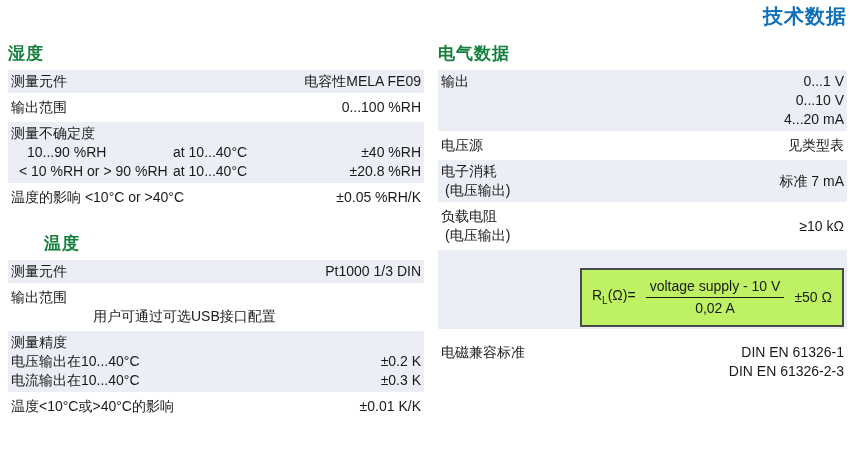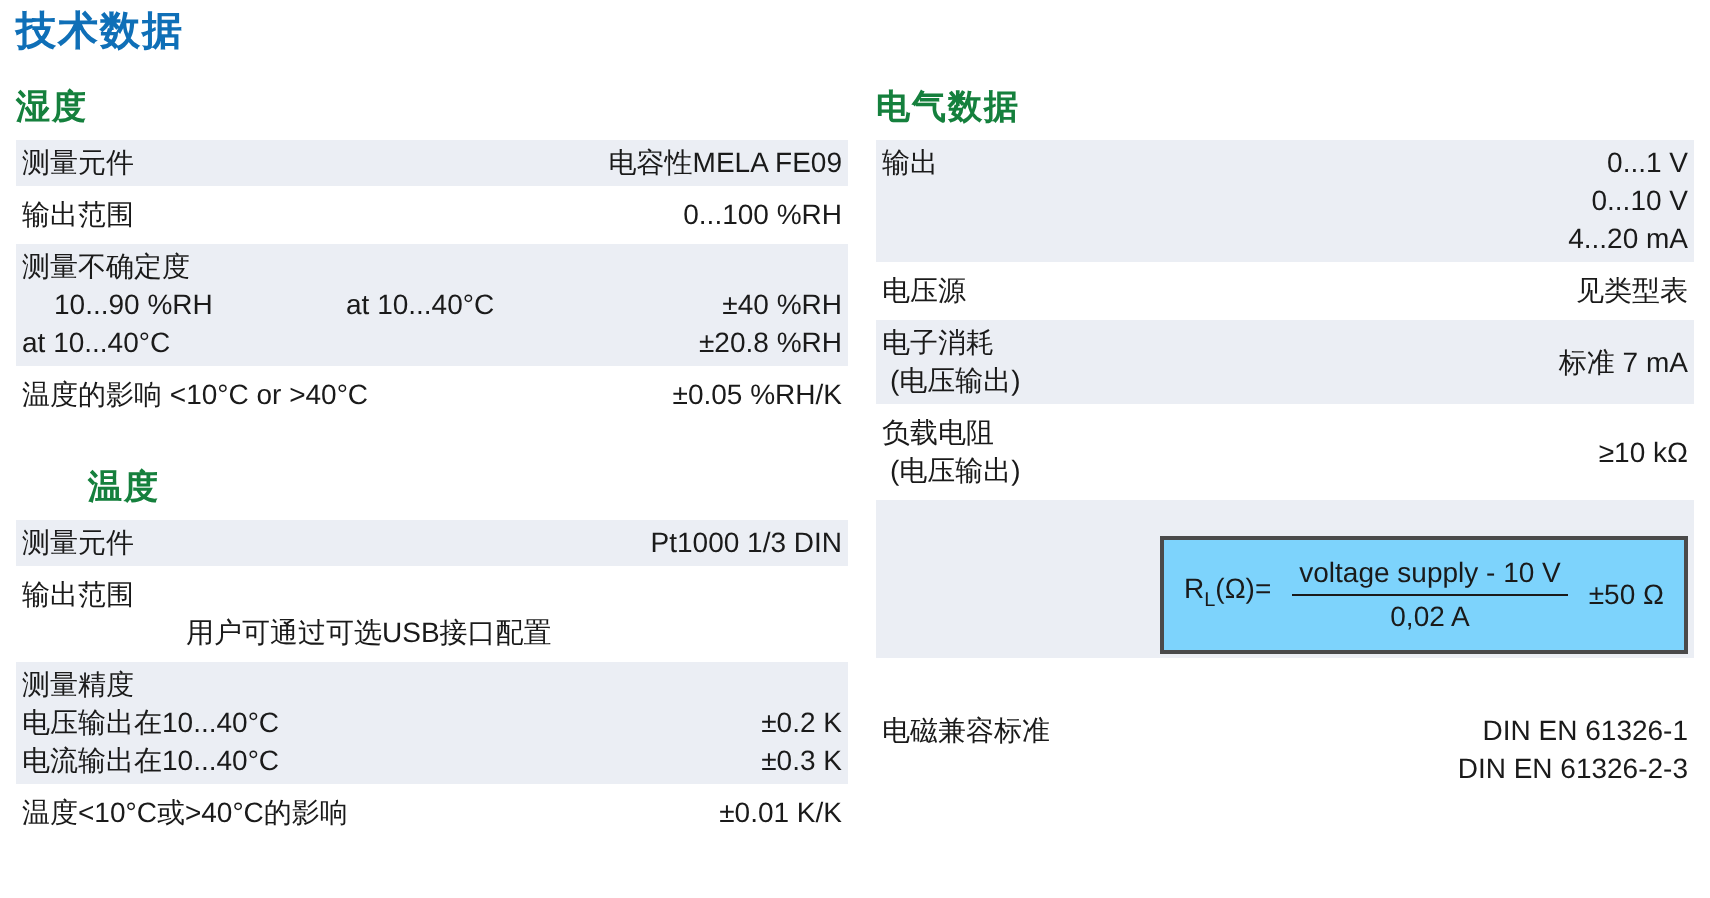--- a/index.html
+++ b/index.html
@@ -6,21 +6,21 @@
   html, body { margin: 0; padding: 0; }
   body {
     width: 855px; height: 449px; overflow: hidden;
     background: #ffffff;
     font-family: "Liberation Sans", "DejaVu Sans", sans-serif;
     font-size: 14px; color: #1a1a1a;
   }
   .page { padding: 4px 8px 0 8px; }
   .doc-title {
     color: #0f6fb7; font-size: 20px; font-weight: bold;
-    letter-spacing: 1px; line-height: 24px;
+    letter-spacing: 1px; line-height: 24px; text-align: right;
   }
   .cols { display: flex; gap: 14px; margin-top: 16px; }
   .col-left  { width: 416px; flex: none; }
   .col-right { width: 409px; flex: none; }
   .sec-heading {
     color: #15803d; font-size: 17px; font-weight: bold;
     letter-spacing: 1px; line-height: 20px; margin: 0 0 6px 0;
   }
   .sec-heading.gap-top { margin-top: 25px; margin-left: 36px; }
   .row {
@@ -35,30 +35,30 @@
   .ind1 { padding-left: 16px; }
   .ind2 { padding-left: 8px; }
   .stack { display: flex; flex-direction: column; align-items: flex-end; }
   .note-line { padding-left: 82px; }
   .sublabel { padding-left: 4px; }
   .vcenter { align-items: center; }
   sub.sm { font-size: 10px; }
   .label-block div { line-height: 19px; }
   .formula-box {
     margin: 16px 0 0 auto;
-    background: #7dd3fc;
+    background: #bef264;
     border: 2px solid #4a4a4a;
     padding: 7px 10px;
     display: flex; align-items: center; gap: 10px;
     white-space: nowrap;
   }
   .frac { display: inline-flex; flex-direction: column; align-items: center; }
   .frac .num { border-bottom: 1.5px solid #1a1a1a; padding: 0 4px 1px 4px; }
   .frac .den { padding-top: 1px; }
-  .emc-row { margin-top: 25px; gap: 22px; }
+  .emc-row { margin-top: 12px; gap: 22px; }
 </style>
 </head>
 <body>
 
 <div class="page">
 
   <div class="doc-title">技术数据</div>
 
   <div class="cols">
 
@@ -79,20 +79,21 @@
       <div class="row shade block">
         <div class="line">
           <span>测量不确定度</span>
         </div>
         <div class="line">
           <span class="c1 ind1">10...90 %RH</span>
           <span>at 10...40°C</span>
           <span class="value">±40 %RH</span>
         </div>
         <div class="line">
+          <span class="c1 ind2">&lt; 10 %RH or &gt; 90 %RH</span>
           <span>at 10...40°C</span>
           <span class="value">±20.8 %RH</span>
         </div>
       </div>
 
       <div class="row">
         <span>温度的影响 &lt;10°C or &gt;40°C</span>
         <span class="value">±0.05 %RH/K</span>
       </div>
 

